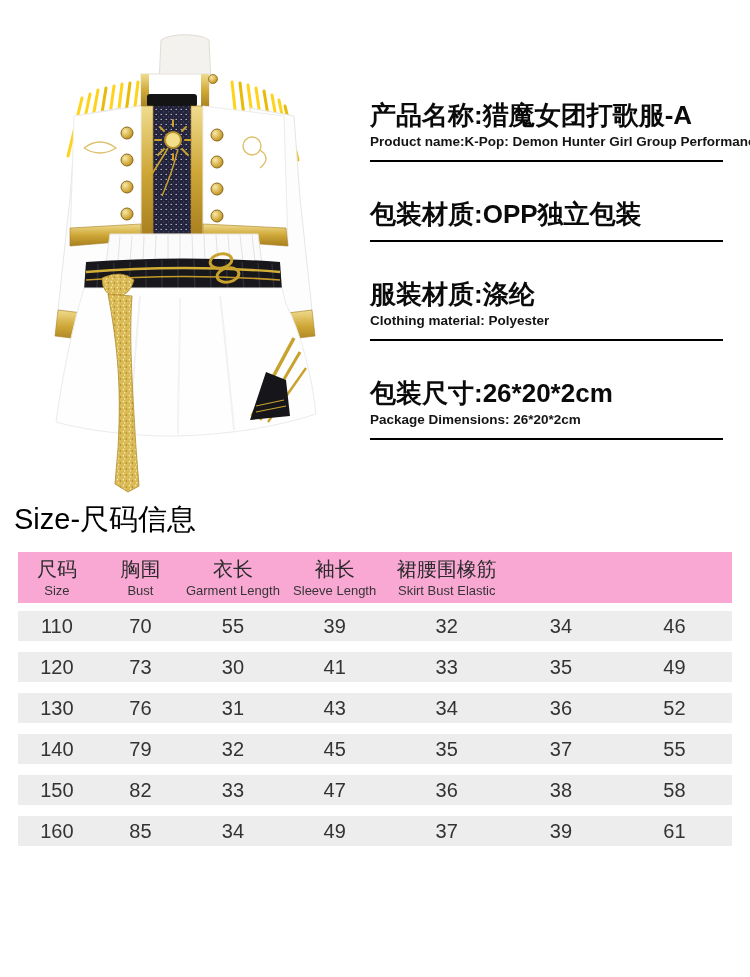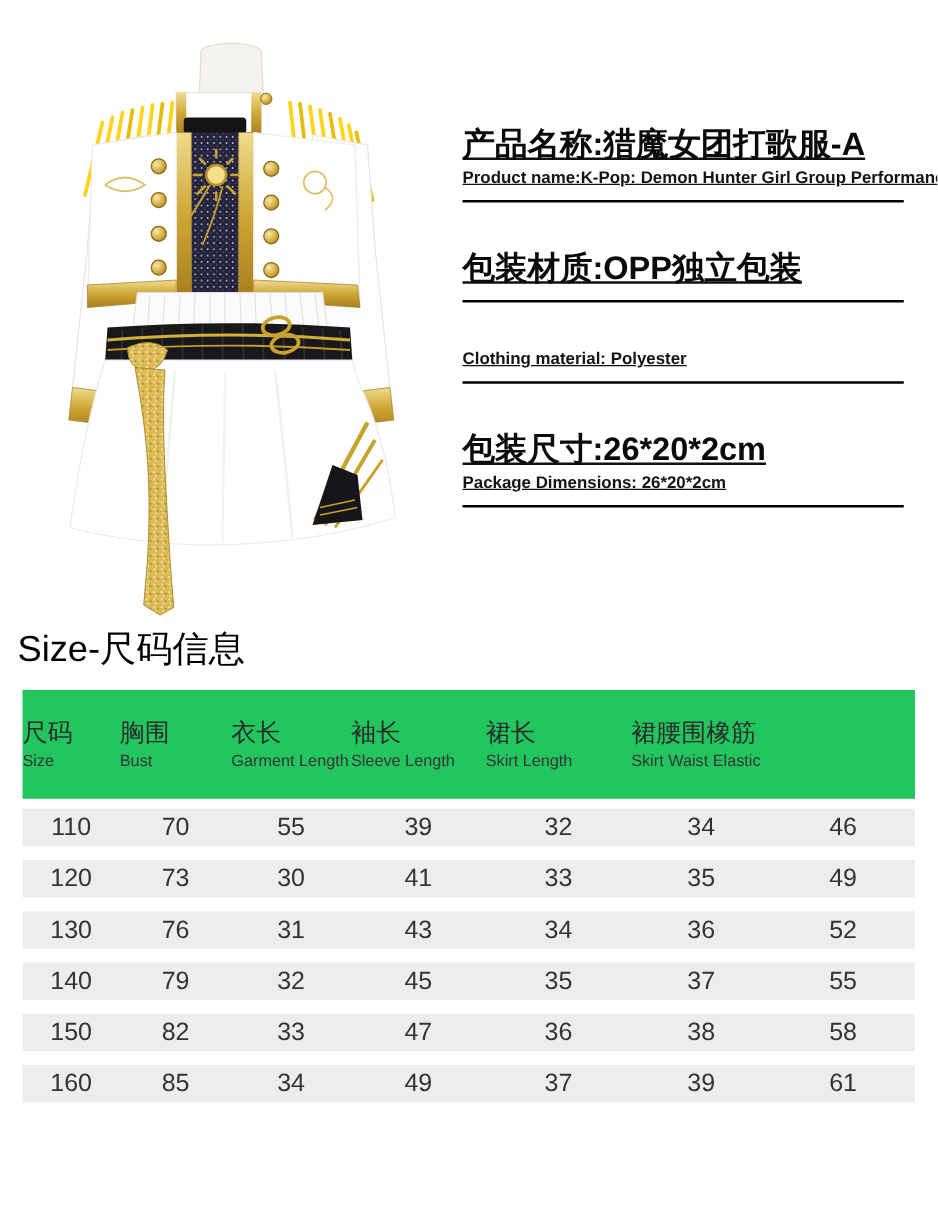--- a/index.html
+++ b/index.html
@@ -6,36 +6,36 @@
   .page{
     position:relative;width:750px;height:977px;background:#ffffff;
     font-family:"Liberation Sans",sans-serif;color:#111;overflow:hidden;
   }
   
   .product-figure{position:absolute;left:20px;top:28px;width:330px;height:470px;margin:0;}
   .product-figure svg{display:block;width:100%;height:100%;}
 
   
   .info-col{position:absolute;left:370px;top:98px;width:353px;}
-  .info-section{border-bottom:2px solid #000;padding-bottom:9px;margin-bottom:35px;text-decoration:underline;}
+  .info-section{border-bottom:2px solid #000;padding-bottom:9px;margin-bottom:35px;}
   .info-zh{margin:0;font-size:26px;line-height:34px;font-weight:700;color:#0b0b0b;white-space:nowrap;}
   .info-en{margin:0;font-size:13.5px;line-height:19px;font-weight:600;color:#141414;white-space:nowrap;}
 
   
   .size-heading{
     position:absolute;left:14px;top:500px;margin:0;
     font-family:Liberation Sans, sans-serif;font-weight:400;font-size:29px;color:#000;
   }
 
   
   .size-table{position:absolute;left:18px;top:552px;width:714px;
     --cols:10.9% 12.5% 13.4% 15.1% 16.3% 15.7% 16.1%;}
   .tbl-header{
-    display:grid;grid-template-columns:var(--cols);height:87px;
-    background:#22c55e;align-items:center;
+    display:grid;grid-template-columns:var(--cols);height:51px;
+    background:#f9a8d4;align-items:center;text-align:center;
   }
   .th-zh{display:block;font-size:20px;font-weight:500;color:#2b2b2b;line-height:24px;}
   .th-en{display:block;font-size:13px;font-weight:400;color:#353535;line-height:16px;margin-top:2px;}
   .tbl-row{
     display:grid;grid-template-columns:var(--cols);height:30px;background:#ededed;
     margin-top:11px;align-items:center;text-align:center;
   }
   .tbl-row.first{margin-top:8px;}
   .td{font-size:20px;color:#333;}
 </style>
@@ -219,20 +219,21 @@
 
   <section class="info-col">
     <div class="info-section">
       <h2 class="info-zh">产品名称:猎魔女团打歌服-A</h2>
       <p class="info-en">Product name:K-Pop: Demon Hunter Girl Group Performance Outfit</p>
     </div>
     <div class="info-section">
       <h2 class="info-zh">包装材质:OPP独立包装</h2>
     </div>
     <div class="info-section">
+      <h2 class="info-zh">服装材质:涤纶</h2>
       <p class="info-en">Clothing material: Polyester</p>
     </div>
     <div class="info-section">
       <h2 class="info-zh">包装尺寸:26*20*2cm</h2>
       <p class="info-en">Package Dimensions: 26*20*2cm</p>
     </div>
   </section>
 
   <h2 class="size-heading">Size-尺码信息</h2>
 
@@ -248,26 +249,22 @@
       </div>
       <div class="th">
         <span class="th-zh">衣长</span>
         <span class="th-en">Garment Length</span>
       </div>
       <div class="th">
         <span class="th-zh">袖长</span>
         <span class="th-en">Sleeve Length</span>
       </div>
       <div class="th">
-        <span class="th-zh">裙长</span>
-        <span class="th-en">Skirt Length</span>
-      </div>
-      <div class="th">
         <span class="th-zh">裙腰围橡筋</span>
-        <span class="th-en">Skirt Waist Elastic</span>
+        <span class="th-en">Skirt Bust Elastic</span>
       </div>
     </div>
 
     <div class="tbl-row first">
       <span class="td">110</span>
       <span class="td">70</span>
       <span class="td">55</span>
       <span class="td">39</span>
       <span class="td">32</span>
       <span class="td">34</span>

